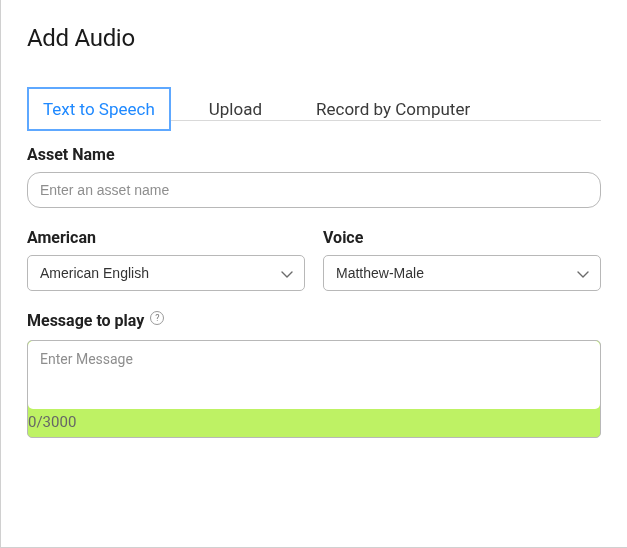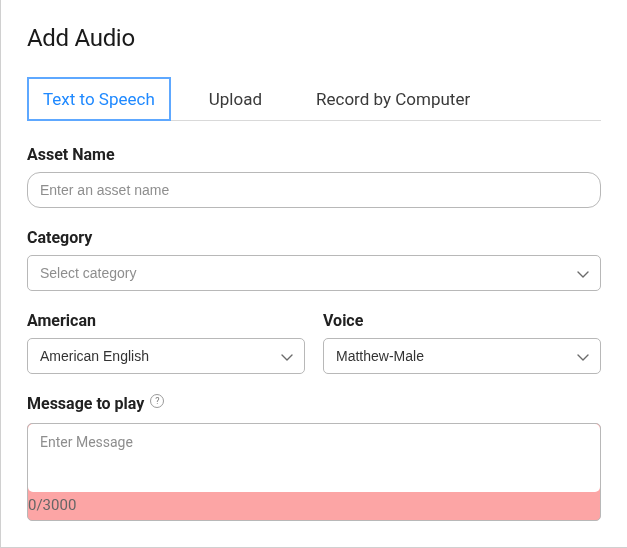--- a/index.html
+++ b/index.html
@@ -33,21 +33,21 @@
       gap: 22px;
       border-bottom: 1px solid #d9d9d9;
       margin-bottom: 24px;
     }
     .tab {
       padding: 10px 14px;
       font-size: 17px;
       color: #3a3a3a;
       cursor: pointer;
       position: relative;
-      top: 1px;
+      top: 11px;
       border: 2px solid transparent;
     }
     .tab.active {
       color: #1f89ff;
       border: 2px solid #5ea8ff;
       background: #fff;
     }
     .form-group {
       margin-bottom: 20px;
     }
@@ -123,21 +123,21 @@
       right: 12px;
       top: 50%;
       transform: translateY(-50%);
       pointer-events: none;
     }
     .textarea-wrapper {
       position: relative;
       width: 100%;
       border: 1px solid #b8b8b8;
       border-radius: 5px;
-      background: #fca5a5;
+      background: #bef264;
     }
     .textarea-input {
       width: 100%;
       padding: 10px 12px;
       font-size: 14px;
       border: none;
       border-radius: 5px;
       resize: none;
       height: 68px;
       font-family: inherit;
@@ -164,31 +164,20 @@
     <div class="tab active">Text to Speech</div>
     <div class="tab">Upload</div>
     <div class="tab">Record by Computer</div>
   </div>
 
   <div class="form-group">
     <label class="label">Asset Name</label>
     <input type="text" class="text-input" placeholder="Enter an asset name" style="">
   </div>
 
-  <div class="form-group">
-    <label class="label">Category</label>
-    <div class="select-wrapper">
-      <button type="button" class="select-input placeholder">Select category</button>
-      <span class="chevron">
-        <svg width="12" height="8" viewBox="0 0 12 8">
-            <path d="M1 1.5 L6 6.5 L11 1.5" stroke="#6b6b6b" stroke-width="1.4" fill="none" stroke-linecap="round" stroke-linejoin="round"></path>
-          </svg>
-      </span>
-    </div>
-  </div>
 
   <div class="form-row">
     <div class="form-col">
       <label class="label">American</label>
       <div class="select-wrapper">
         <button type="button" class="select-input">American English</button>
         <span class="chevron">
           <svg width="12" height="8" viewBox="0 0 12 8">
               <path d="M1 1.5 L6 6.5 L11 1.5" stroke="#6b6b6b" stroke-width="1.4" fill="none" stroke-linecap="round" stroke-linejoin="round"></path>
             </svg>

